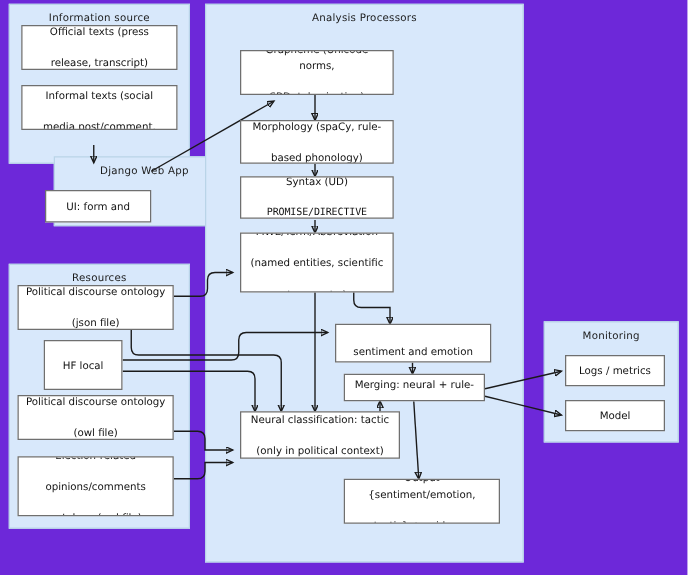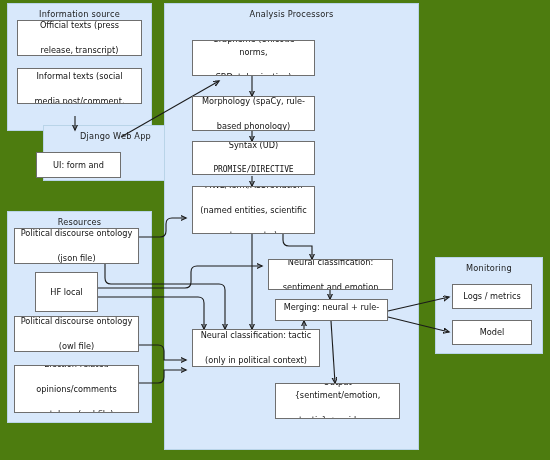--- a/index.html
+++ b/index.html
@@ -4,21 +4,21 @@
 <title>Pipeline Architecture Diagram</title>
 <style>
   html,body{margin:0;padding:0;background:#ffffff;}
   body{
     font-family:"DejaVu Sans","Liberation Sans",sans-serif;
     -webkit-font-smoothing:antialiased;
   }
   #canvas{
     position:relative;
     width:550px;height:460px;
-    background:#4d7c0f;
+    background:#6d28d9;
     overflow:hidden;
   }
   .panel{
     position:absolute;
     background:#d8e8fb;
     border:1px solid #b9d4e8;
     box-sizing:border-box;
   }
   .panel-title{
     position:absolute;
@@ -200,21 +200,21 @@
   <div class="node" style="left:192px;top:186px;width:123px;height:48px;">
     <span>
       <span>MWE/Term/Abbreviation</span><br>
       <span>(named entities, scientific</span><br>
       <span>terms, etc.)</span>
     </span>
   </div>
 
   <div class="node" style="left:268px;top:259px;width:125px;height:31px;">
     <span>
-      <span>Neural classification:</span><br>
+      <br>
       <span>sentiment and emotion</span>
     </span>
   </div>
 
   <div class="node clip" style="left:275px;top:299px;width:113px;height:22px;padding-top:1px;">
     <span>Merging: neural + rule-</span>
   </div>
 
   <div class="node" style="left:192px;top:329px;width:128px;height:38px;">
     <span>

